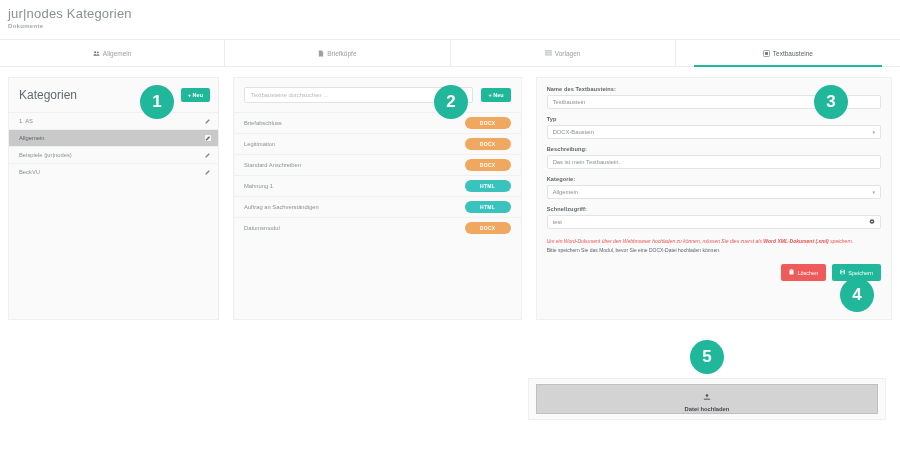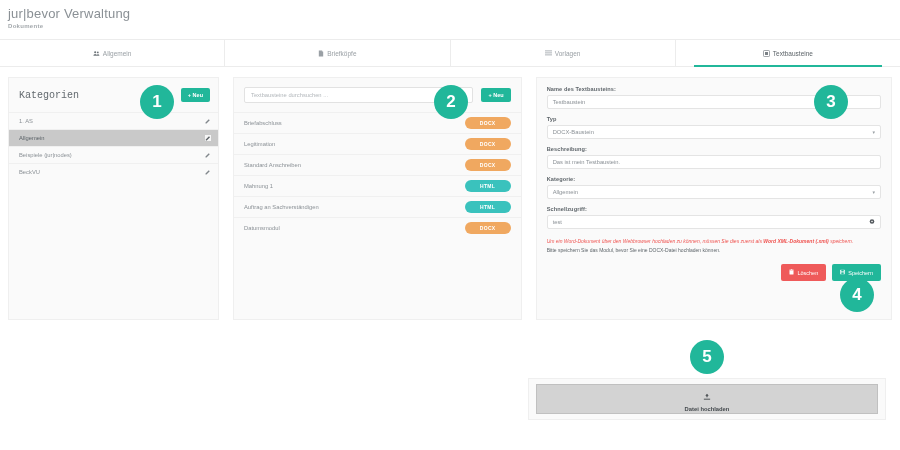--- a/index.html
+++ b/index.html
@@ -66,21 +66,21 @@
   .panel-cat  { width: 212px; height: 243px; }
   .panel-list { width: 290px; height: 243px; }
   .panel-form { width: 358px; height: 243px; padding: 8px 10px; }
 
   
   .cat-head {
     display:flex; align-items:center; justify-content:space-between;
     padding: 10px 8px 10px 10px;
     height: 34px;
   }
-  .cat-title { font-size: 10px; color: #636a6f; font-weight: 400; font-family: Liberation Mono, monospace; }
+  .cat-title { font-size: 12px; color: #636a6f; font-weight: 400; }
   .btn-new {
     background: #21b79a; color:#fff; border:none;
     font-size: 5.5px; font-weight:700;
     padding: 4px 7px; border-radius: 2px; cursor:pointer;
     display:inline-flex; align-items:center; gap:2px;
     font-family:"Liberation Sans", sans-serif;
   }
   .cat-row {
     height: 17px; display:flex; align-items:center; justify-content:space-between;
     padding: 0 7px 0 10px;
@@ -188,21 +188,21 @@
   #m1 { left: 140px; top: 85px; }
   #m2 { left: 434px; top: 85px; }
   #m3 { left: 814px; top: 85px; }
   #m4 { left: 840px; top: 278px; }
   #m5 { left: 690px; top: 340px; }
 </style>
 </head>
 <body>
 
 <div class="app-header">
-  <div class="app-title">jur|bevor Verwaltung</div>
+  <div class="app-title">jur|nodes Kategorien</div>
   <div class="app-subtitle">Dokumente</div>
 </div>
 
 <div class="tabbar">
 
   <div class="tab">
     <span class="tab-ico">
       <svg width="7" height="7" viewBox="0 0 16 16">
           <circle cx="5" cy="5" r="2.4" fill="#6d7479"></circle>
           <circle cx="11" cy="5.5" r="2" fill="#6d7479"></circle>

